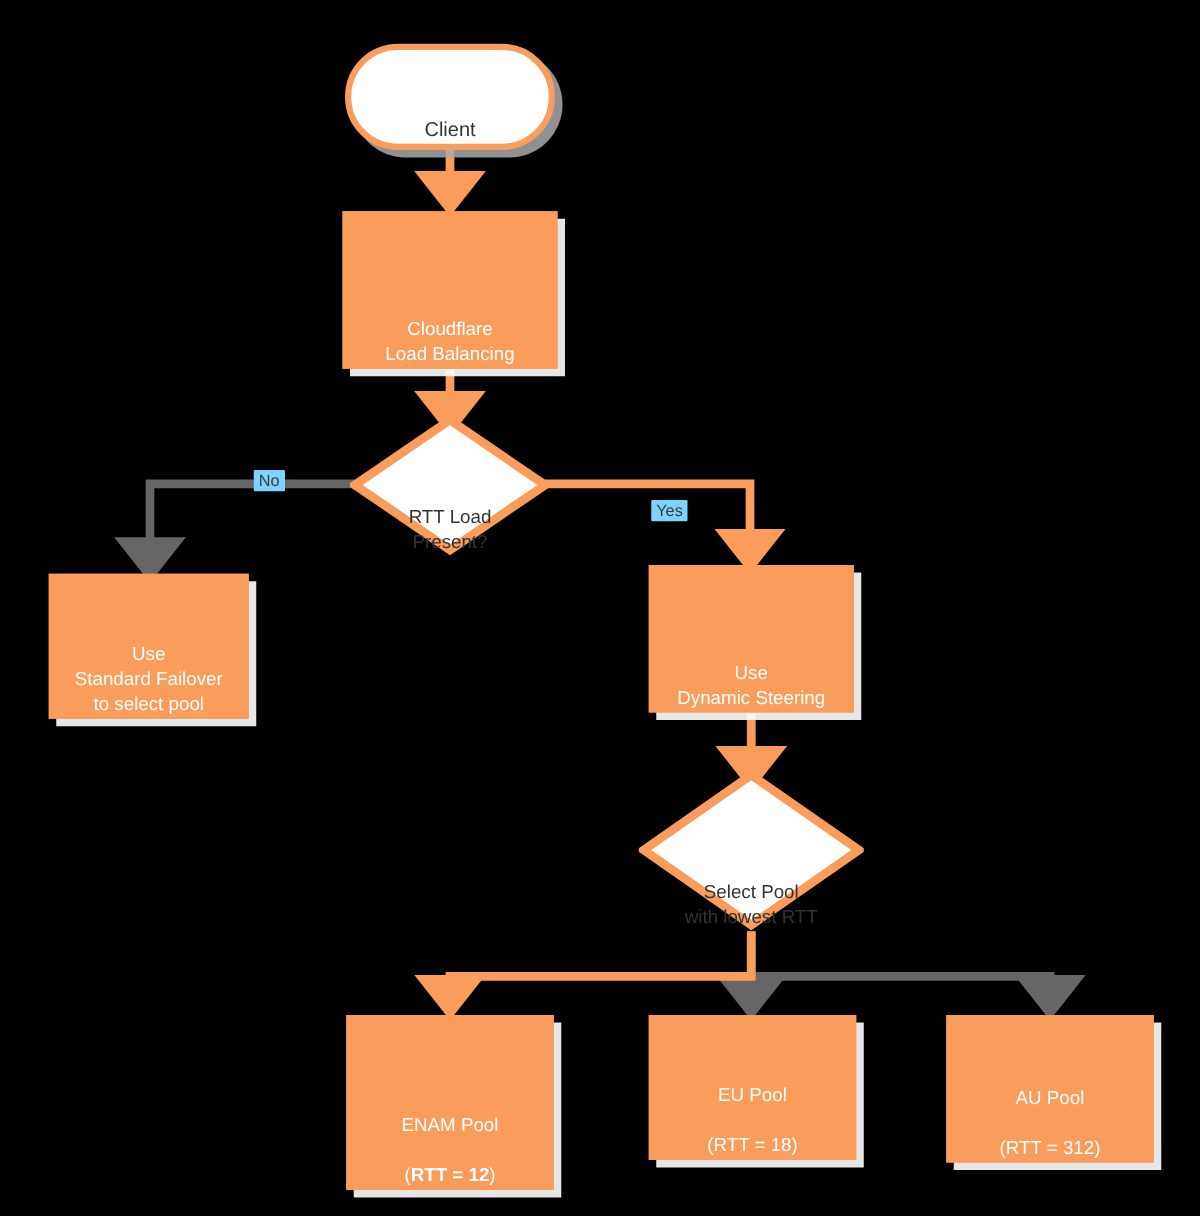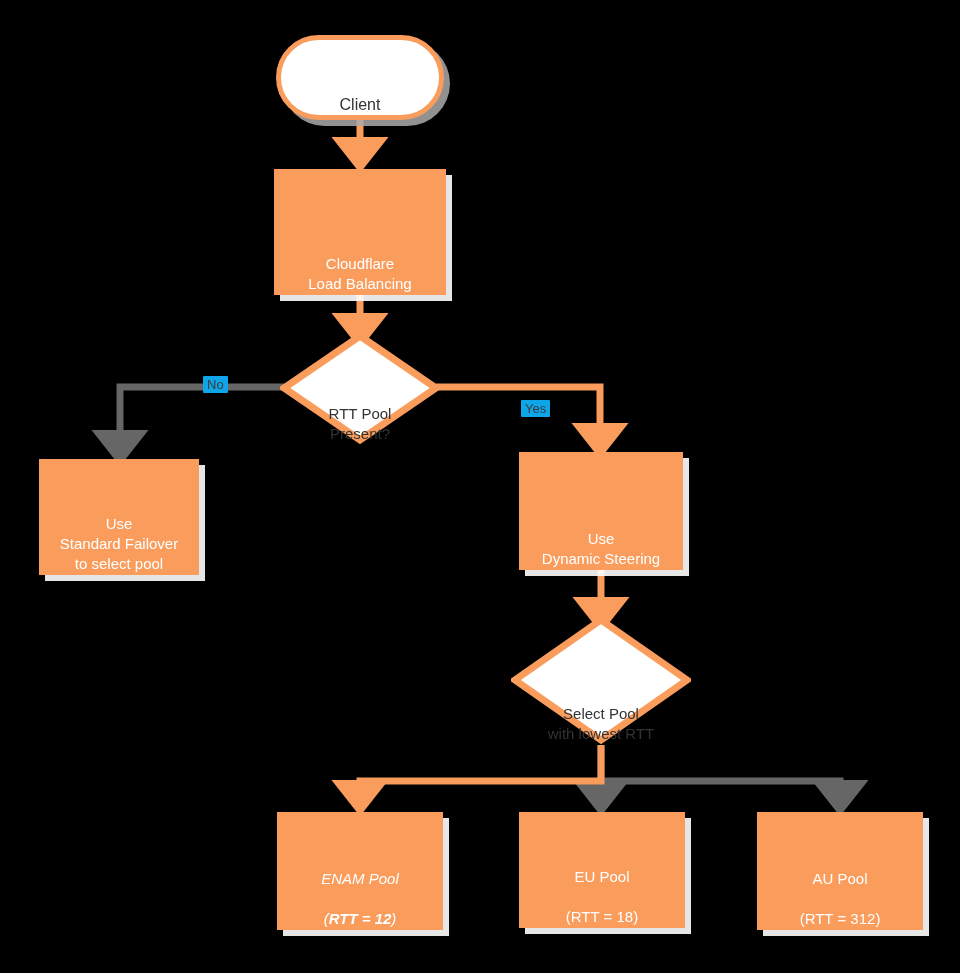--- a/index.html
+++ b/index.html
@@ -94,21 +94,21 @@
 
   .bold-rtt {
     font-weight: bold;
   }
 
   .edge-label {
     position: absolute;
     font-size: 13px;
     line-height: 15px;
     color: #3d3d3d;
-    background: #0ea5e9;
+    background: #7dd3fc;
     padding: 1px 4px;
     border-radius: 1px;
     text-align: center;
     white-space: nowrap;
   }
 </style>
 </head>
 <body>
 
 <div id="diagram-root">
@@ -165,21 +165,21 @@
     <div class="node node-box" style="left:274px; top:169px; width:172px; height:126px;">
       <span class="node-label">Cloudflare
 Load Balancing</span>
     </div>
 
     <div class="node node-diamond" style="left:280px; top:332px; width:160px; height:112px;">
       <svg class="diamond-shape" viewBox="0 0 160 112" preserveAspectRatio="none">
         <polygon points="80,4 156,56 80,108 4,56" fill="#FFFFFF" stroke="#F99C5C" stroke-width="7"></polygon>
       </svg>
       <span class="diamond-label">
-        <span>RTT Pool</span><br>
+        <span>RTT Load</span><br>
         <span>Present?</span>
       </span>
     </div>
 
     <div class="edge-label" style="left:203px; top:376px;">No</div>
 
     <div class="edge-label" style="left:489px; top:400px;margin-left:32px;">Yes</div>
 
     <div class="node node-box" style="left:39px; top:459px; width:160px; height:116px;">
       <span class="node-label">Use
@@ -195,21 +195,21 @@
     <div class="node node-diamond" style="left:511px; top:616px; width:180px; height:128px;">
       <svg class="diamond-shape" viewBox="0 0 180 128" preserveAspectRatio="none">
         <polygon points="90,4 176,64 90,124 4,64" fill="#FFFFFF" stroke="#F99C5C" stroke-width="7"></polygon>
       </svg>
       <span class="diamond-label">
         <span>Select Pool</span><br>
         <span>with lowest RTT</span>
       </span>
     </div>
 
-    <div class="node node-box" style="left:277px; top:812px; width:166px; height:118px;font-style:italic;">
+    <div class="node node-box" style="left:277px; top:812px; width:166px; height:140px;">
       <span class="node-label">
         <span>ENAM Pool</span><br>
         <span>(</span><span class="bold-rtt">RTT = 12</span><span>)</span>
       </span>
     </div>
 
     <div class="node node-box" style="left:519px; top:812px; width:166px; height:116px;">
       <span class="node-label">
         <span>EU Pool</span><br>
         <span>(</span><span>RTT = 18</span><span>)</span>

